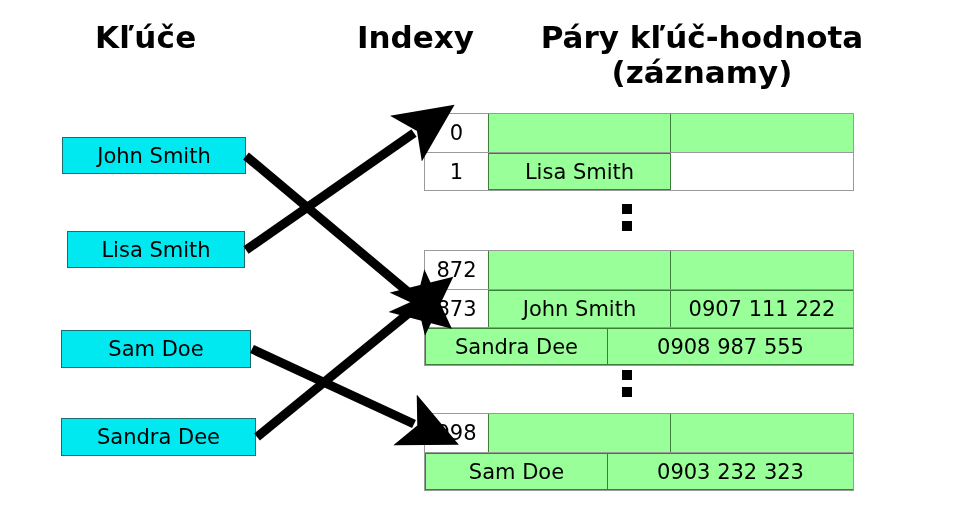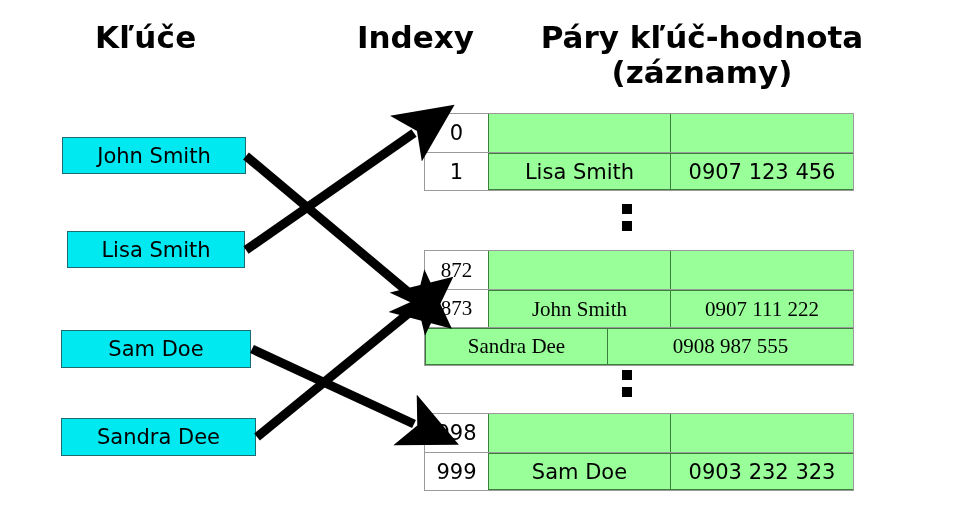--- a/index.html
+++ b/index.html
@@ -122,21 +122,21 @@
   .bucket-row.filled .cell-name,
   .bucket-row.filled .cell-value {
     border-top: 1.4px solid #3b7d3b;
   }
   .bucket-row:last-child .cell-name,
   .bucket-row:last-child .cell-value {
     border-bottom: 1.4px solid #3b7d3b;
   }
 
   #bucket-0 { top: 113px; }
-  #bucket-1 { top: 250px; font-family: Liberation Serif, serif; }
+  #bucket-1 { top: 250px; }
   #bucket-2 { top: 413px; }
 
   
   .vdots {
     position: absolute;
     left: 619px;
     width: 16px;
     display: flex;
     flex-direction: column;
     align-items: center;
@@ -190,21 +190,20 @@
 
   <div class="bucket" id="bucket-0">
     <div class="bucket-row">
       <div class="cell-index">0</div>
       <div class="cell-name"></div>
       <div class="cell-value"></div>
     </div>
     <div class="bucket-row filled">
       <div class="cell-index">1</div>
       <div class="cell-name">Lisa Smith</div>
-      <div class="cell-value">0907 123 456</div>
     </div>
   </div>
 
   <div class="vdots" id="vdots-0">
     <i></i>
       <i></i>
   </div>
 
   <div class="bucket" id="bucket-1">
     <div class="bucket-row">
@@ -228,21 +227,20 @@
       <i></i>
   </div>
 
   <div class="bucket" id="bucket-2">
     <div class="bucket-row">
       <div class="cell-index">998</div>
       <div class="cell-name"></div>
       <div class="cell-value"></div>
     </div>
     <div class="bucket-row filled">
-      <div class="cell-index">999</div>
       <div class="cell-name">Sam Doe</div>
       <div class="cell-value">0903 232 323</div>
     </div>
   </div>
 
   <svg id="arrows" viewBox="0 0 953 512">
     <defs>
       <marker id="ah" markerWidth="7" markerHeight="7" refX="1.1" refY="3.1" orient="auto" markerUnits="strokeWidth">
         <path d="M0,0 L6.6,3.1 L0,6.2 L1.5,3.1 Z" fill="#000000"></path>
       </marker>

